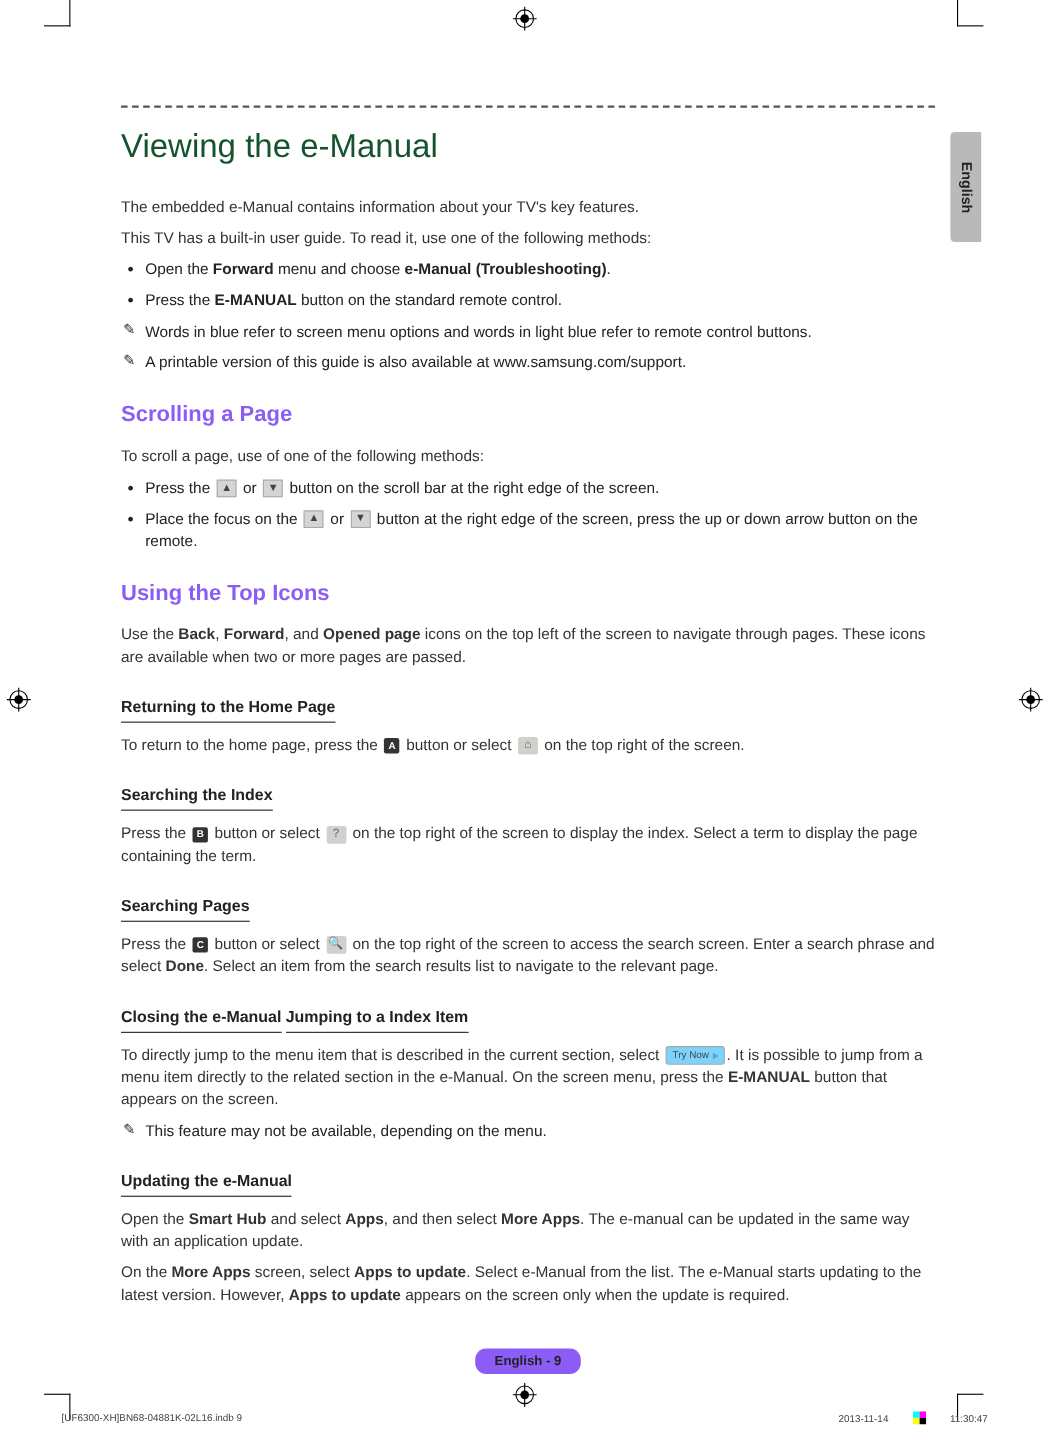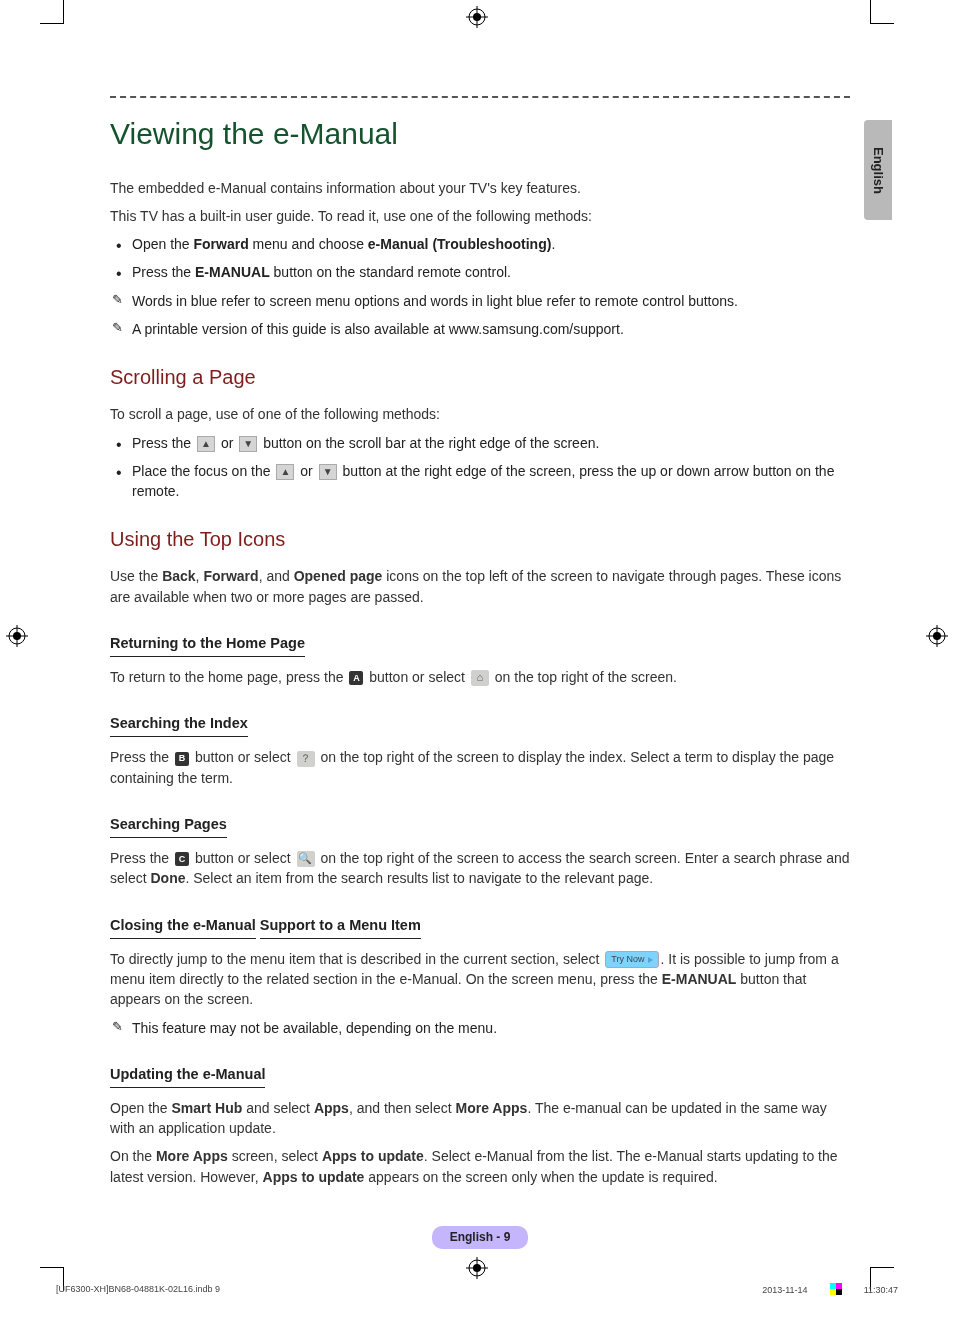--- a/index.html
+++ b/index.html
@@ -48,21 +48,21 @@
   }
   .page {
     position: absolute;
     left: 110px;
     top: 96px;
     width: 740px;
   }
   .dashed { border-top: 2px dashed #555; margin-bottom: 14px; }
   h1.title { font-size: 30px; font-weight: 400; color: #14532d; margin-bottom: 22px; }
   p { margin-bottom: 8px; color: #333; font-size: 14px; }
-  h2.sec { font-size: 20px; font-weight: 400; color: #7f1d1d; margin-top: 24px; margin-bottom: 12px; }
+  h2.sec { font-size: 20px; font-weight: 700; color: #8b5cf6; margin-top: 24px; margin-bottom: 12px; }
   h3.subsec {
     font-size: 14.5px; font-weight: bold; color: #222;
     display: inline-block; border-bottom: 1px solid #222;
     padding-bottom: 2px; margin-top: 18px; margin-bottom: 10px;
   }
   ul.bul { list-style: none; padding-left: 0; margin-bottom: 6px; }
   ul.bul li { position: relative; padding-left: 22px; margin-bottom: 8px; }
   ul.bul.dot li::before { content: "•"; position: absolute; left: 6px; top: 0; font-size: 16px; }
   ul.bul.note li::before { content: "✎"; position: absolute; left: 2px; top: 0; font-size: 13px; }
   b { font-weight: bold; }
@@ -88,21 +88,21 @@
     display:inline-flex; align-items:center; justify-content:center;
     background:#7dd3fc; border:1px solid #aaa; border-radius:3px;
     font-size:9px; padding:1px 5px; color:#444; vertical-align: middle;
     gap:3px;
   }
   .trynow .play { width:0;height:0;border-left:5px solid #5aa0d8;border-top:3px solid transparent;border-bottom:3px solid transparent; }
   .page-footer {
     position: absolute; left: 0; width: 100%; top: 1130px; text-align: center;
   }
   .page-footer .chip {
-    display: inline-block; background: #c4b5fd; border-radius: 10px;
+    display: inline-block; background: #8b5cf6; border-radius: 10px;
     padding: 3px 18px; font-size: 12px; font-weight: bold; color: #222;
   }
   .imprint {
     position: absolute; bottom: 22px; left: 56px; right: 56px;
     display: flex; justify-content: space-between;
     font-size: 9px; color: #444;
   }
   .imprint .right { display:flex; gap:22px; align-items:center; }
 </style>
 </head>
@@ -216,21 +216,21 @@
   <p>
     <span>Press the </span>
     <span class="key-badge inline-icon">C</span>
     <span> button or select </span>
     <span class="search-ic inline-icon">🔍</span>
     <span> on the top right of the screen to access the search screen. Enter a search phrase and select </span><b>Done</b><span>. Select an item from the search results list to navigate to the relevant page.</span>
   </p>
 
   <h3 class="subsec">Closing the e-Manual</h3>
 
-  <h3 class="subsec">Support to a Menu Item</h3>
+  <h3 class="subsec">Jumping to a Index Item</h3>
   <p>
     <span>To directly jump to the menu item that is described in the current section, select </span>
     <span class="trynow inline-icon">
         <span>Try Now</span>
         <span class="play"></span>
       </span><span>. It is possible to jump from a menu item directly to the related section in the e-Manual. On the screen menu, press the </span><b>E-MANUAL</b><span> button that appears on the screen.</span>
   </p>
   <ul class="bul note">
     <li>This feature may not be available, depending on the menu.</li>
   </ul>

